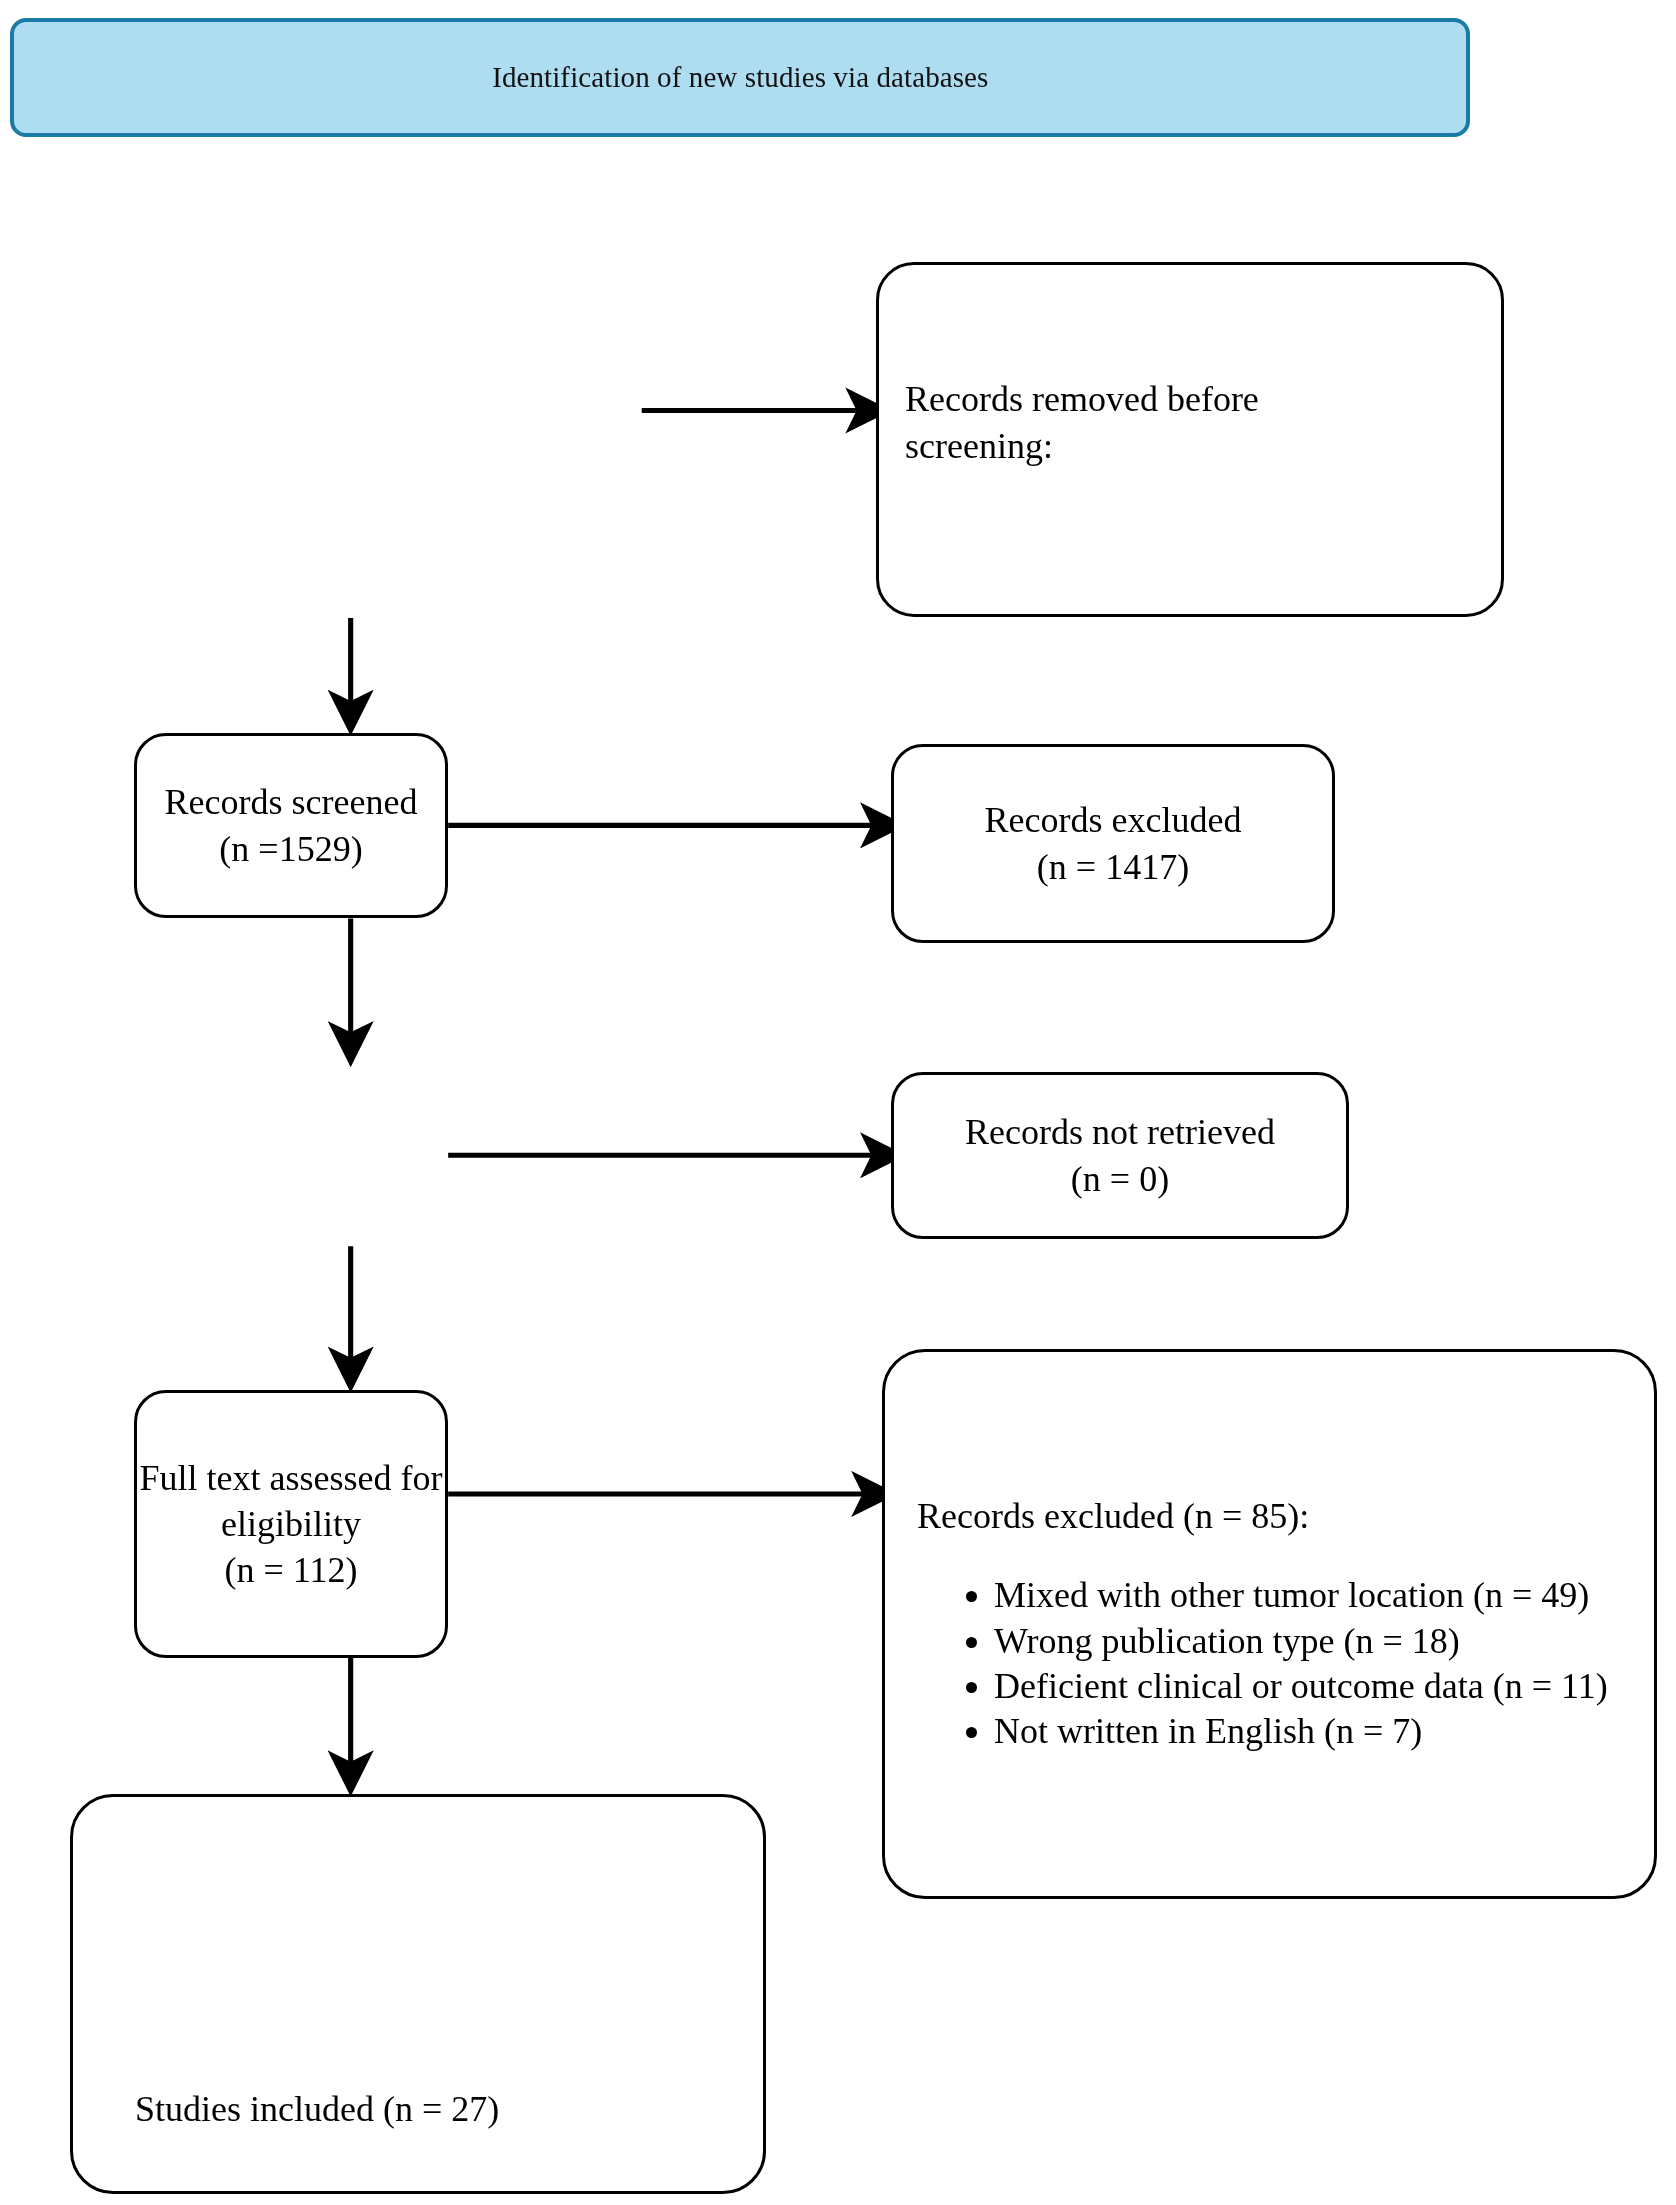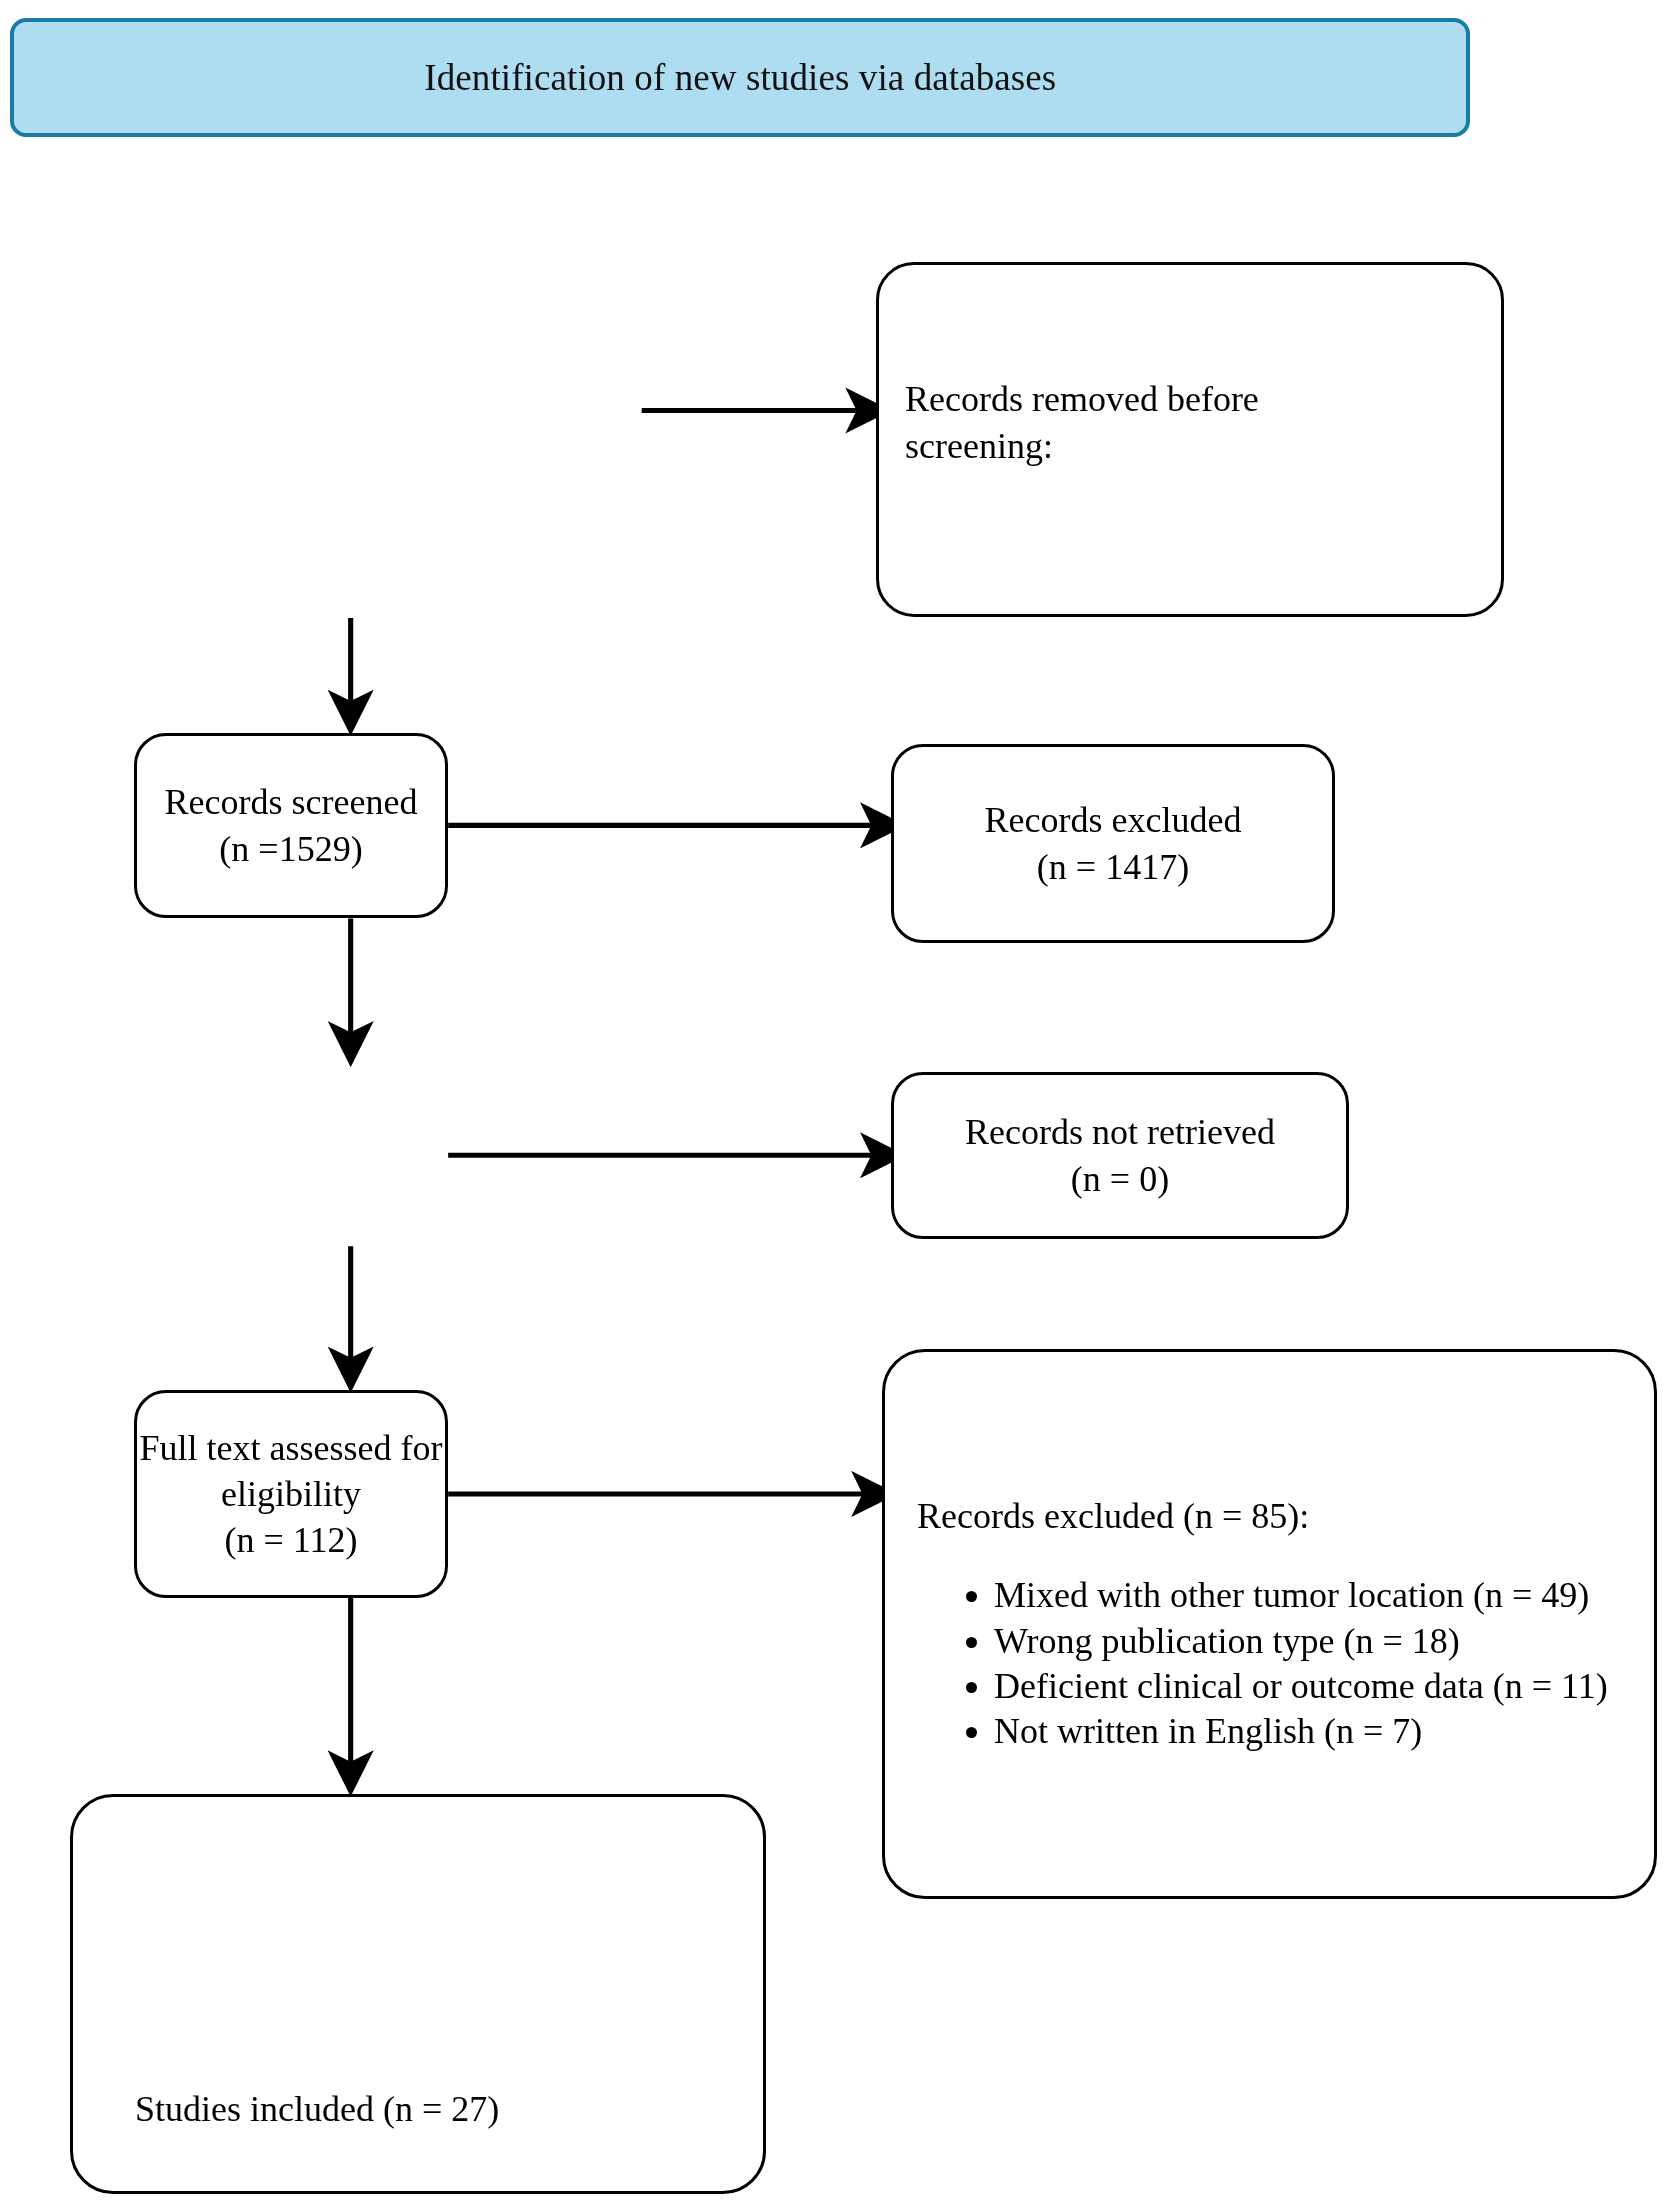--- a/index.html
+++ b/index.html
@@ -37,21 +37,21 @@
     justify-content: center;
   }
   .node.header-node {
     border: 4.4px solid #1A7BA4;
     background: #AEDCF0;
     border-radius: 16px;
     align-items: center;
     justify-content: center;
   }
   .header-title {
-    font-size: 37px;
+    font-size: 29px;
     color: #111111;
     letter-spacing: 0.1px;
     white-space: nowrap;
   }
   .txt {
     font-size: 36px;
     line-height: 1.28;
     color: #000000;
   }
   .txt.center { text-align: center; }
@@ -70,21 +70,21 @@
   .gap-md { height: 45px; }
 
   
   #header-banner      { left: 10.3px;   top: 17.6px;   width: 1460px; height: 119px; }
   #box-identified     { left: 60px;   top: 200px;  width: 581px;  height: 418px;  border-radius: 38px; }
   #box-removed        { left: 876px; top: 262px;  width: 628px;  height: 355px;  border-radius: 38px; }
   #box-screened       { left: 134px;  top: 733px; width: 314px;  height: 185px;  border-radius: 32px; }
   #box-excluded-1     { left: 891px; top: 744px; width: 444px;  height: 199px;  border-radius: 32px; }
   #box-sought         { left: 134px;  top: 1065px; width: 314px;  height: 182px;  border-radius: 32px; }
   #box-notretrieved   { left: 891px; top: 1072px; width: 458px;  height: 167px;  border-radius: 32px; }
-  #box-fulltext       { left: 134px;  top: 1390px; width: 314px;  height: 208px;  border-radius: 32px; }
+  #box-fulltext       { left: 134px;  top: 1390px; width: 314px;  height: 268px;  border-radius: 32px; }
   #box-excluded-2     { left: 882px; top: 1349px; width: 775px; height: 550px;  border-radius: 43px; }
   #box-included       { left: 70px;   top: 1794px; width: 696px;  height: 400px;  border-radius: 43px; }
 
   #box-included .txt { padding-left: 62px; padding-top: 231px; }
 </style>
 </head>
 <body>
 
 <div id="diagram">
 

